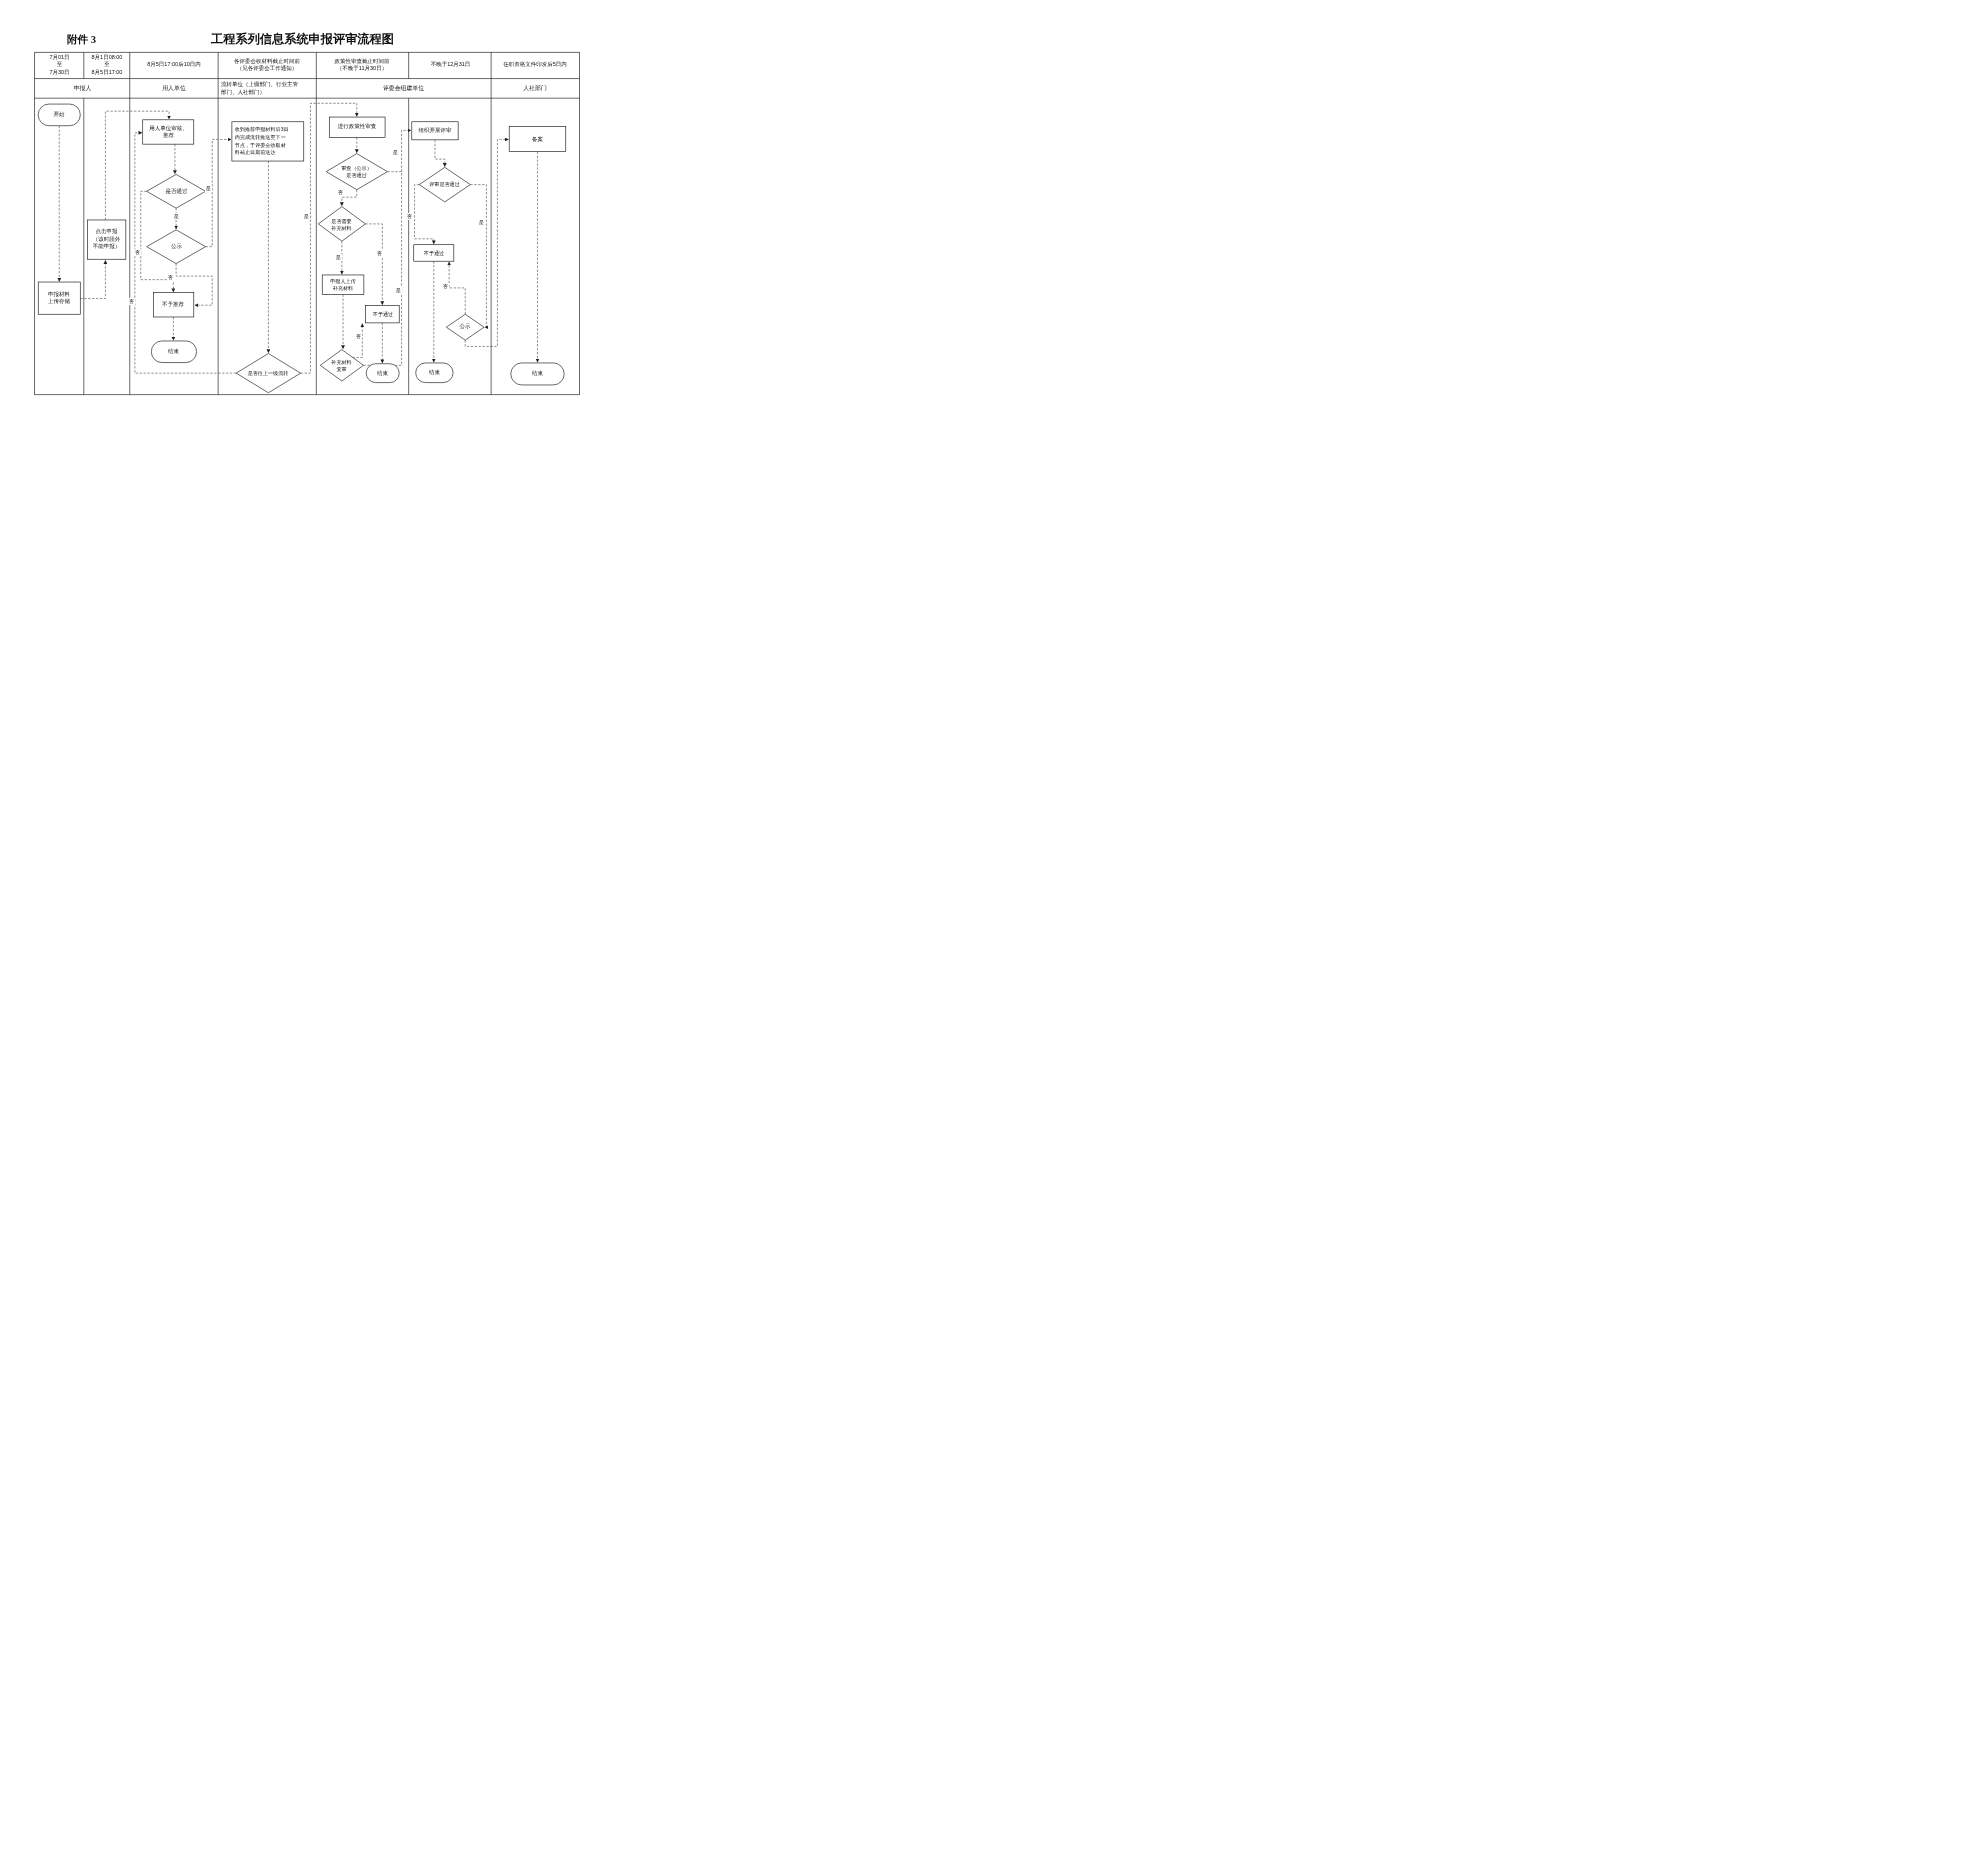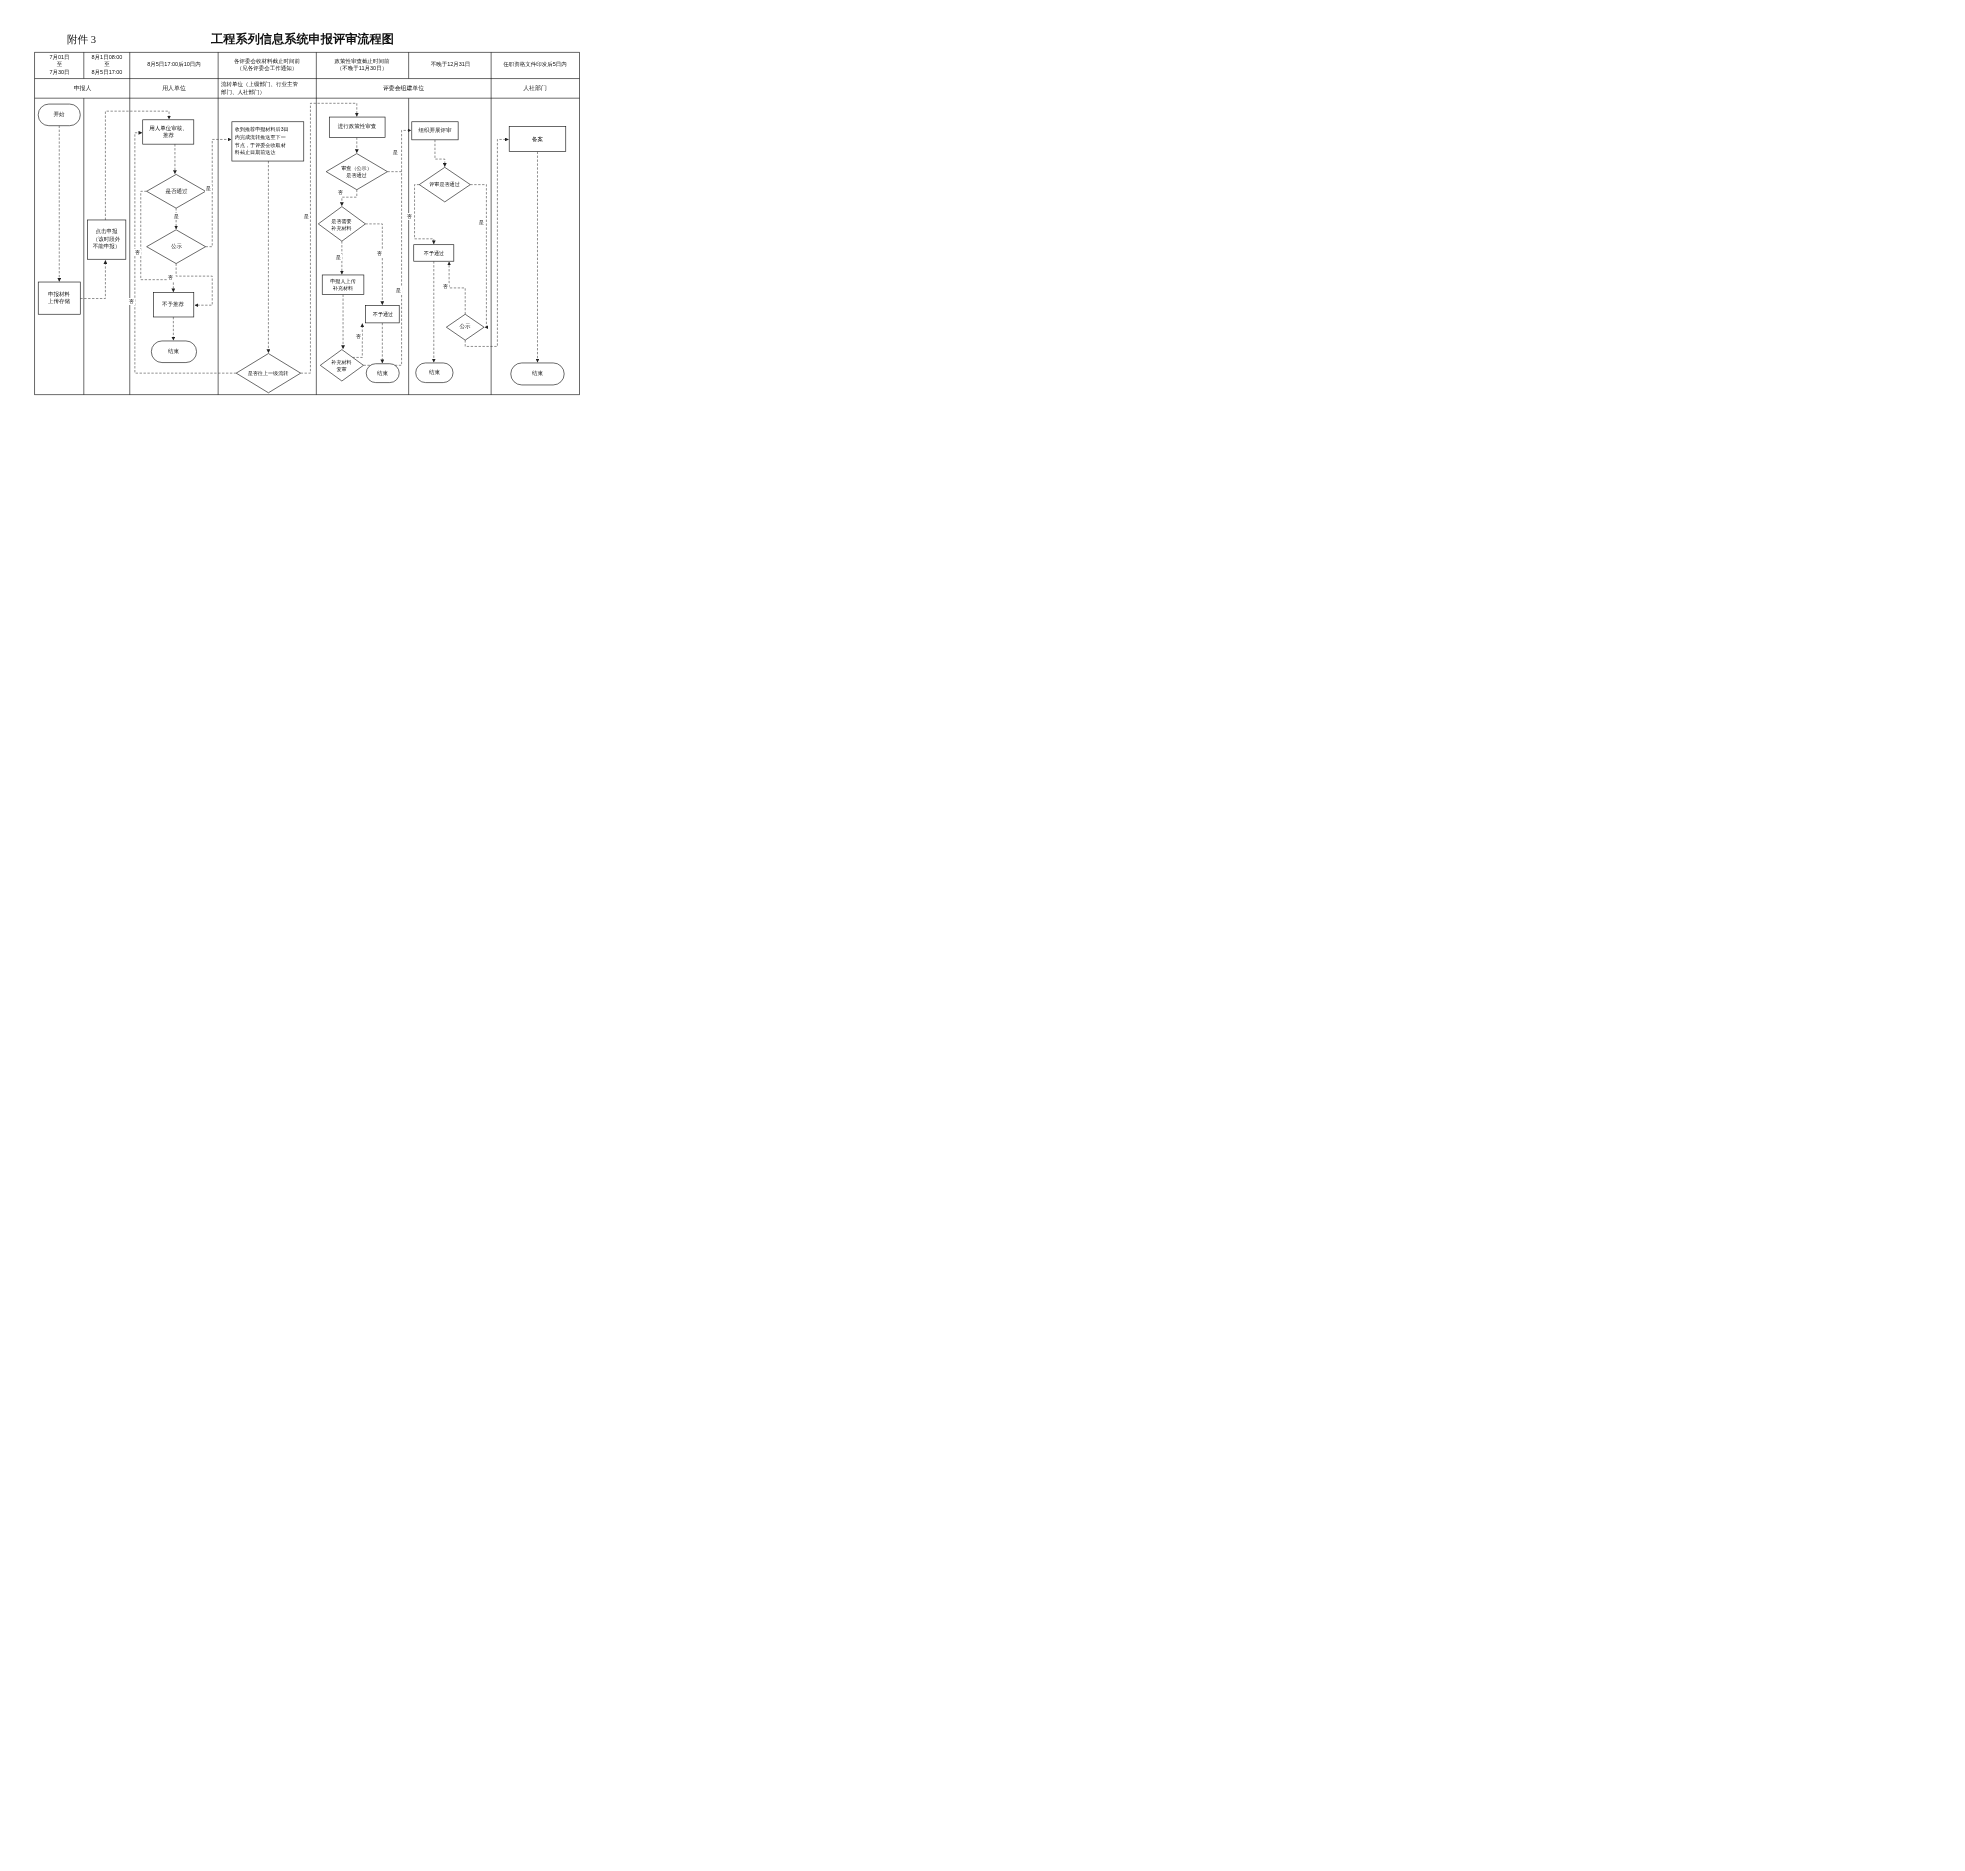--- a/index.html
+++ b/index.html
@@ -1,19 +1,19 @@
 <!DOCTYPE html>
 <html style="font-size:6.3px"><head>
 <meta charset="utf-8">
 <style>
   html,body{margin:0;padding:0;background:#fff;}
   body{font-family:"Liberation Sans","DejaVu Sans",sans-serif;color:#111;}
   .page{position:relative;width:648px;height:458px;background:#fff;overflow:hidden;}
   .attachment{position:absolute;left:67px;top:33px;width:55px;height:15px;
-    font-family:"Liberation Serif","DejaVu Serif",serif;font-weight:normal;font-size:10.6px;}
+    font-family:"Liberation Serif","DejaVu Serif",serif;font-weight:bold;font-size:10.6px;}
   .title{position:absolute;left:157px;top:31px;width:291px;height:17.3px;text-align:center;
     font-family:"Liberation Serif","DejaVu Serif",serif;font-weight:bold;font-size:12.2px;}
   svg.layer{position:absolute;left:0;top:0;}
   .cell{position:absolute;display:flex;align-items:center;justify-content:center;
     text-align:center;white-space:pre-line;font-size:5.5px;line-height:1.35;}
   .cell.role{font-size:5.9px;}
   .cell.leftalign{justify-content:flex-start;text-align:left;padding-left:3.1px;box-sizing:border-box;}
   .node{position:absolute;display:flex;align-items:center;justify-content:center;
     text-align:center;white-space:pre-line;font-size:5.5px;line-height:1.35;}
   .node.small{font-size:5.1px;}

